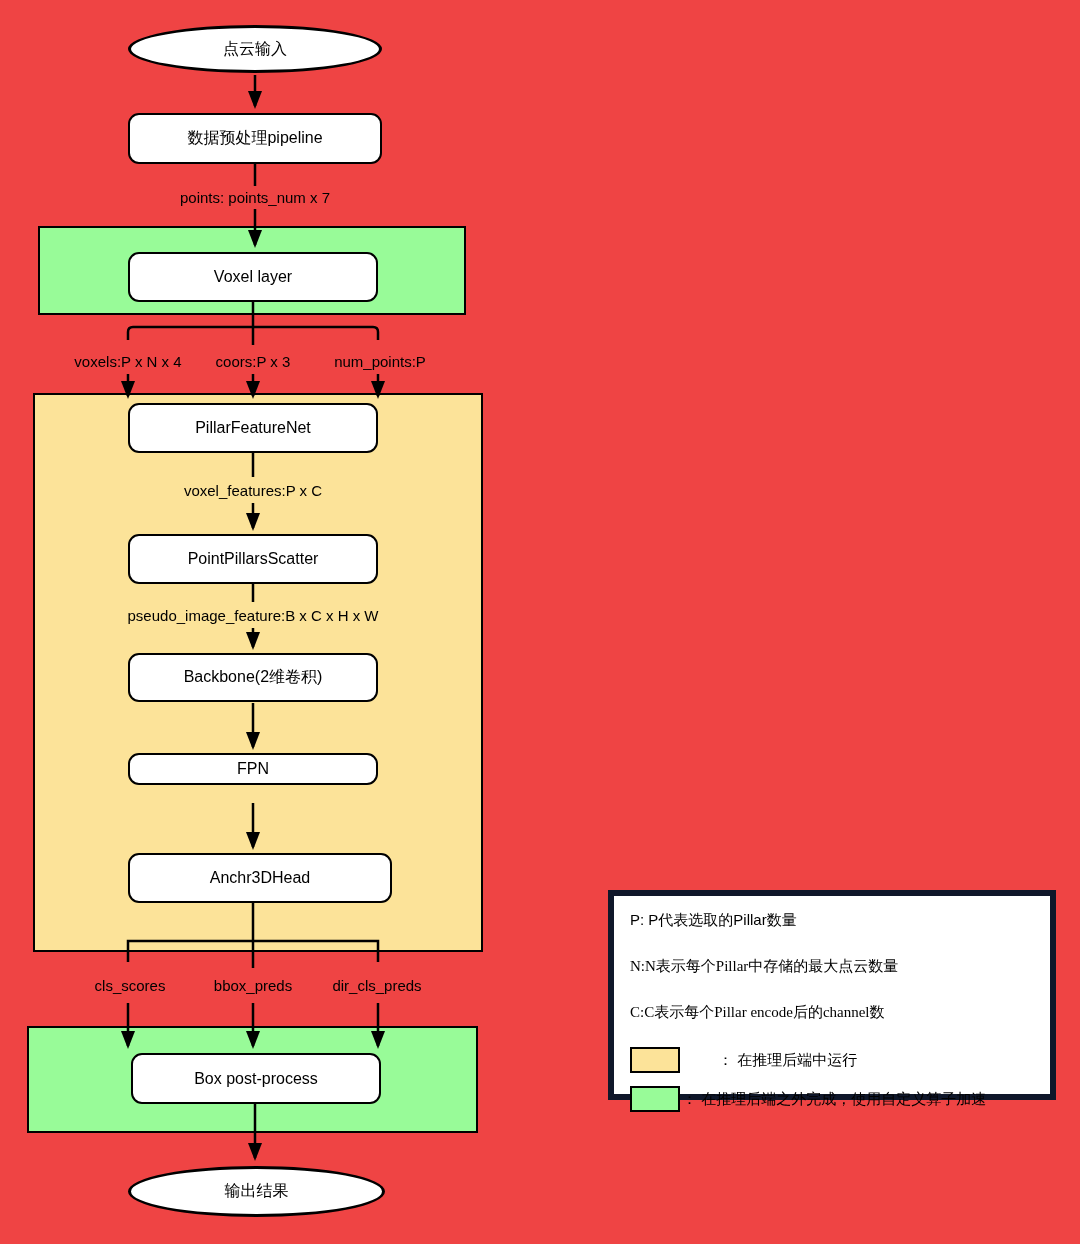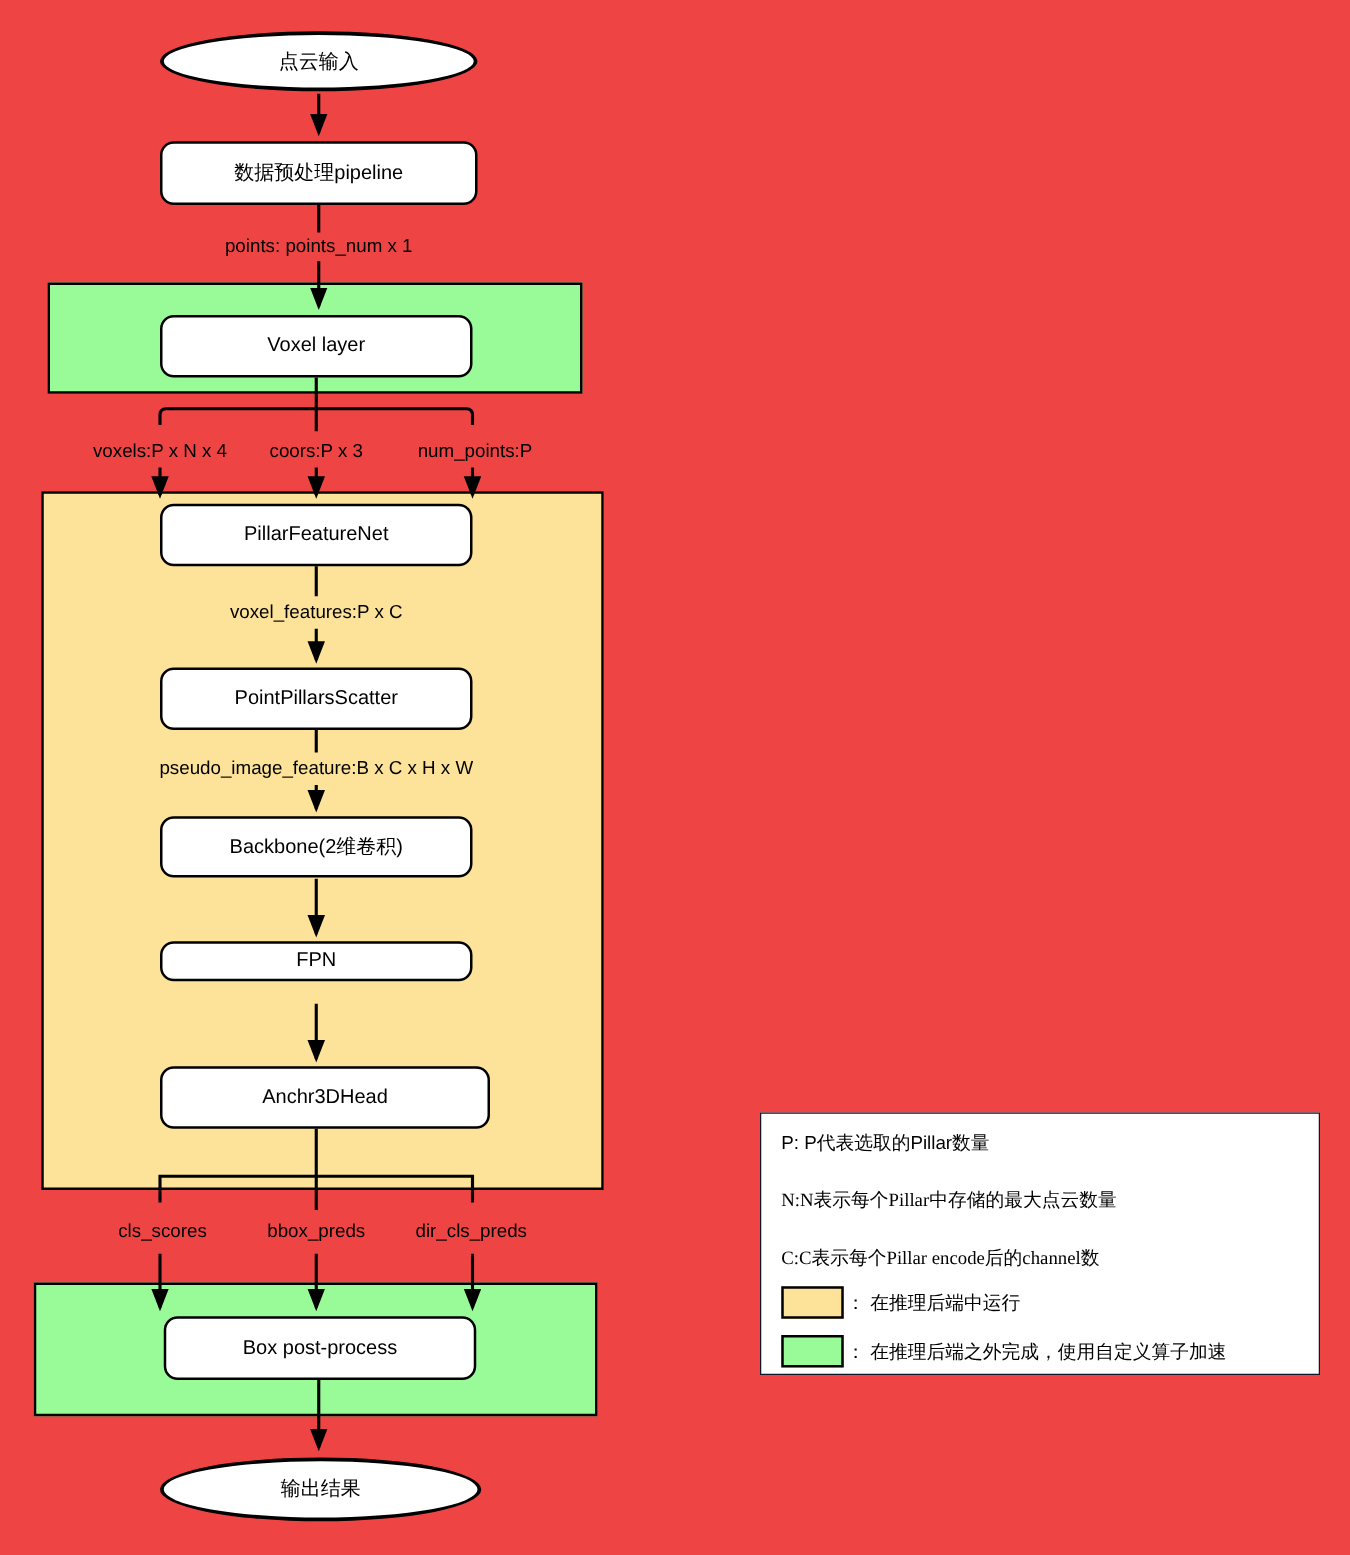--- a/index.html
+++ b/index.html
@@ -12,27 +12,27 @@
 
   .wires{position:absolute;left:0;top:0;z-index:2;}
 
   .node{position:absolute;background:var(--node_bg,#fff);border:2px solid #000;border-radius:11px;
         box-sizing:border-box;display:flex;align-items:center;justify-content:center;
         font-size:16px;z-index:3;white-space:nowrap;}
   .node.ellipse{border-radius:50%;border-width:3px;}
 
   .lbl{position:absolute;transform:translate(-50%,-50%);font-size:15px;white-space:nowrap;z-index:3;}
 
-  .legend{position:absolute;left:608px;top:890px;width:448px;height:210px;border:1px solid #0f172a;
+  .legend{position:absolute;left:608px;top:890px;width:448px;height:210px;border:6px solid #0f172a;
           box-sizing:border-box;background:#fff;padding:12px 16px;z-index:3;}
   .legend-note{margin:0;font-size:15px;line-height:20px;white-space:nowrap;}
   .legend-note.first{margin-top:2px;}
   .legend-note + .legend-note{margin-top:26px;font-family:Liberation Serif, serif;}
   .legend-row{display:flex;align-items:center;height:26px;}
-  .legend-row.r1{margin-top:12px;}
+  .legend-row.r1{margin-top:25px;gap:36px;}
   .legend-row.r2{margin-top:13px;}
   .swatch{display:inline-block;width:50px;height:26px;border:2px solid #000;box-sizing:border-box;flex:0 0 auto;}
   .swatch.orange{background:var(--orange,#FCE399);}
   .swatch.green{background:var(--green,#98FB98);}
   .swatch-label{font-size:15px;white-space:pre;margin-left:2px;}
 </style>
 </head>
 <body>
 
 <div class="canvas">
@@ -75,21 +75,21 @@
   <div class="node" style="left:128px;top:113px;width:254px;height:51px">数据预处理pipeline</div>
   <div class="node" style="left:128px;top:252px;width:250px;height:50px">Voxel layer</div>
   <div class="node" style="left:128px;top:403px;width:250px;height:50px">PillarFeatureNet</div>
   <div class="node" style="left:128px;top:534px;width:250px;height:50px">PointPillarsScatter</div>
   <div class="node" style="left:128px;top:653px;width:250px;height:49px">Backbone(2维卷积)</div>
   <div class="node" style="left:128px;top:753px;width:250px;height:32px">FPN</div>
   <div class="node" style="left:128px;top:853px;width:264px;height:50px">Anchr3DHead</div>
   <div class="node" style="left:131px;top:1053px;width:250px;height:51px">Box post-process</div>
   <div class="node ellipse" style="left:128px;top:1166px;width:257px;height:51px">输出结果</div>
 
-  <div class="lbl" style="left:255px;top:197px">points: points_num x 1</div>
+  <div class="lbl" style="left:255px;top:197px">points: points_num x 7</div>
   <div class="lbl" style="left:128px;top:361px">voxels:P x N x 4</div>
   <div class="lbl" style="left:253px;top:361px">coors:P x 3</div>
   <div class="lbl" style="left:380px;top:361px">num_points:P</div>
   <div class="lbl" style="left:253px;top:490px">voxel_features:P x C</div>
   <div class="lbl" style="left:253px;top:615px">pseudo_image_feature:B x C x H x W</div>
   <div class="lbl" style="left:130px;top:985px">cls_scores</div>
   <div class="lbl" style="left:253px;top:985px">bbox_preds</div>
   <div class="lbl" style="left:377px;top:985px">dir_cls_preds</div>
 
   <div class="legend">

